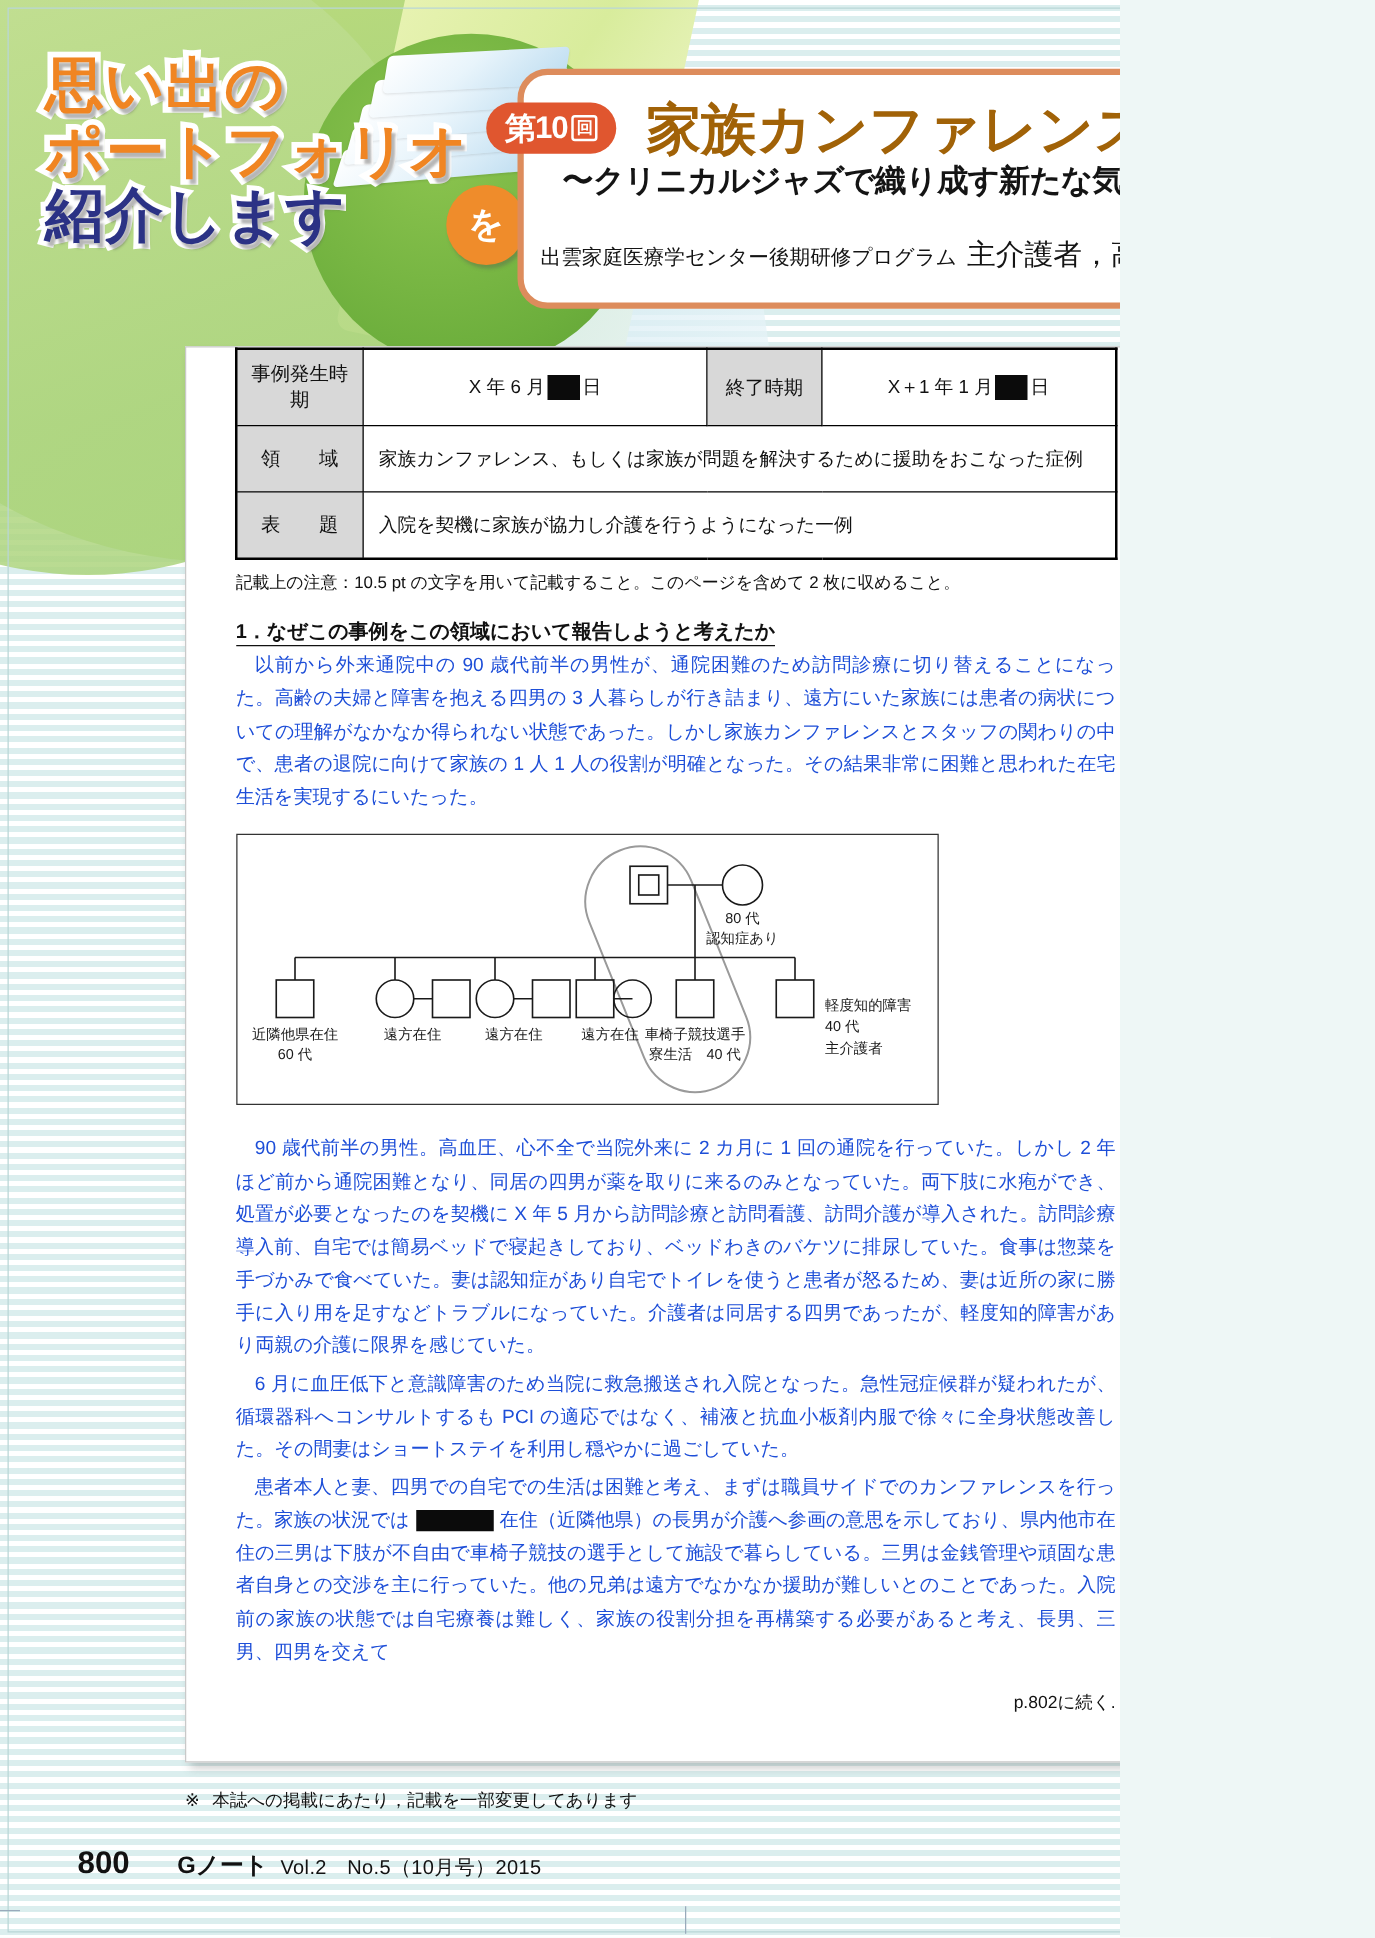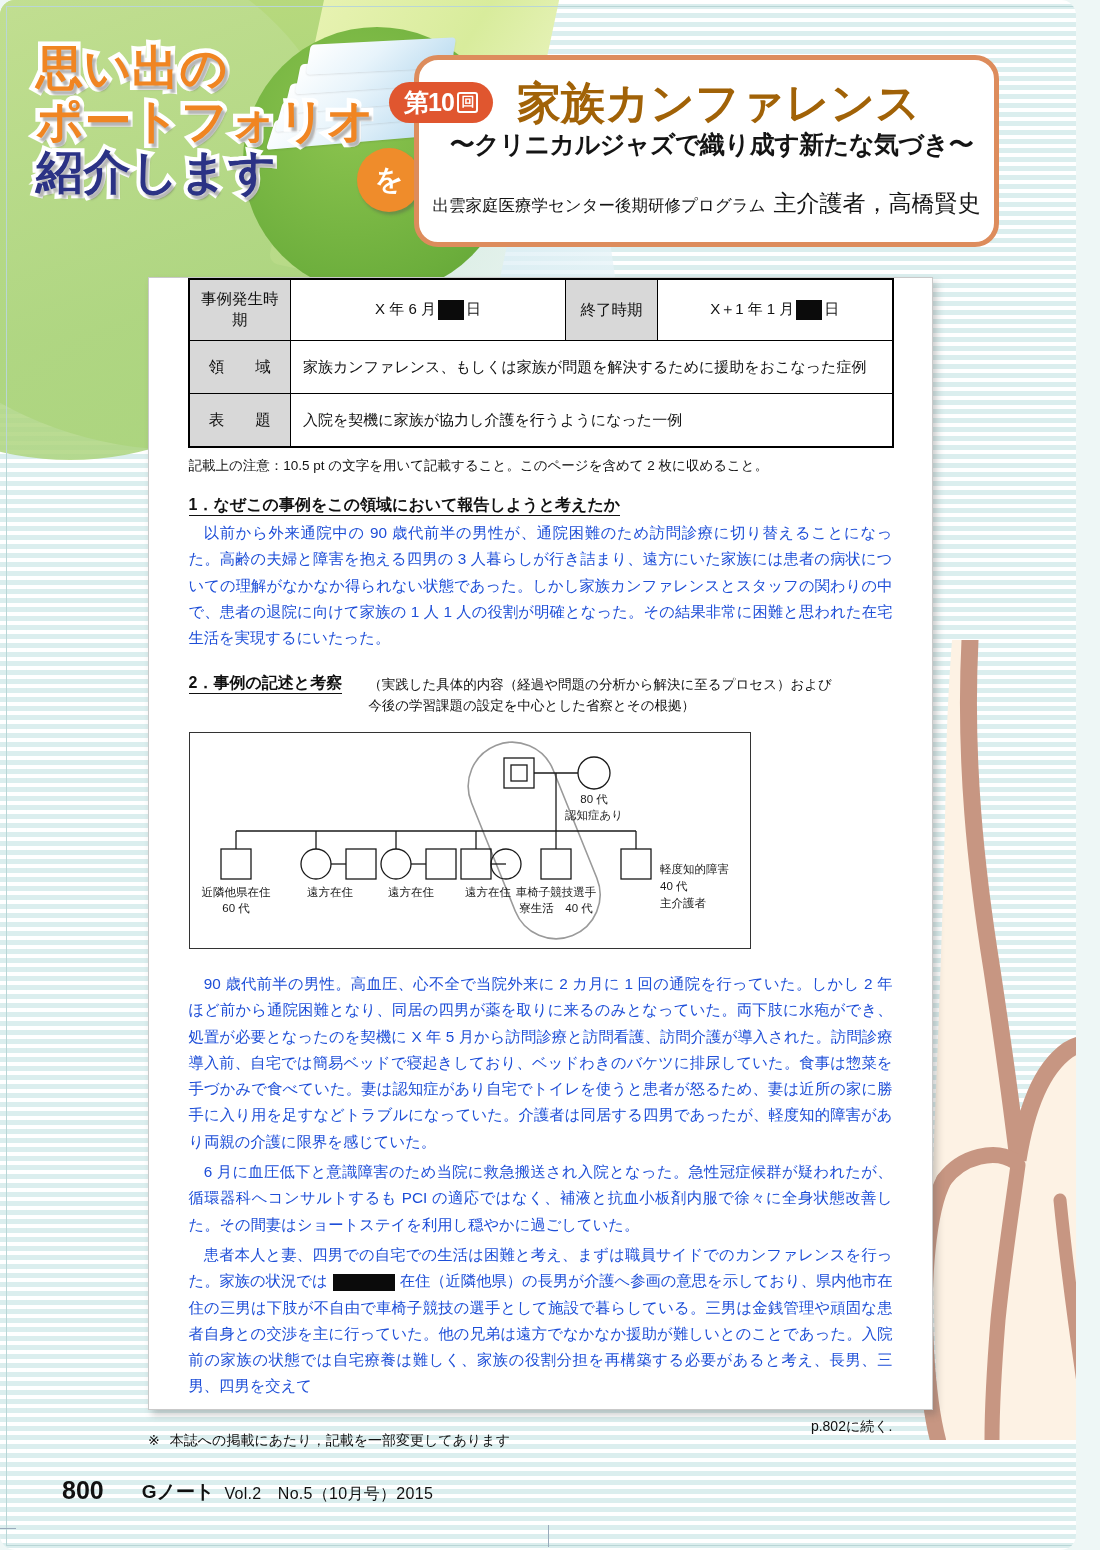--- a/index.html
+++ b/index.html
@@ -3,26 +3,25 @@
 <meta charset="utf-8">
 <style>
   html,body{margin:0;padding:0;}
   body{
     width:1100px;height:1550px;position:relative;overflow:hidden;
     font-family:"Liberation Sans","DejaVu Sans",sans-serif;
     background:#eef7f6;
   }
   
   #stage{
-    position:absolute;inset:0;width:1076px;height:1550px;overflow:hidden;
+    position:absolute;inset:0;width:896px;height:1550px;overflow:hidden;
     background:
       repeating-linear-gradient(to bottom,
         #ffffff 0px,#ffffff 4px,
         #dbeeee 4px,#dbeeee 9px);
-    border-radius: 15px;
   }
   .page-edge{
     position:absolute;left:6px;top:6px;width:1088px;height:1538px;
     border:1px solid #b9d6d6;pointer-events:none;
   }
   
   .green-blob{
     position:absolute;left:-150px;top:-190px;width:640px;height:640px;
     background:linear-gradient(170deg,#cfe39a 0%,#b7d97d 35%,#9fd07a 75%,#b9df93 100%);
     border-radius:50% 50% 48% 52%/55% 52% 48% 45%;
@@ -249,29 +248,20 @@
     </tbody>
       </table>
 
     <div class="note-line">記載上の注意：10.5 pt の文字を用いて記載すること。このページを含めて 2 枚に収めること。</div>
 
     <div class="sec-head">
       <span class="u">1．なぜこの事例をこの領域において報告しようと考えたか</span>
     </div>
     <div class="para">以前から外来通院中の 90 歳代前半の男性が、通院困難のため訪問診療に切り替えることになった。高齢の夫婦と障害を抱える四男の 3 人暮らしが行き詰まり、遠方にいた家族には患者の病状についての理解がなかなか得られない状態であった。しかし家族カンファレンスとスタッフの関わりの中で、患者の退院に向けて家族の 1 人 1 人の役割が明確となった。その結果非常に困難と思われた在宅生活を実現するにいたった。</div>
 
-    <div class="sec2row">
-      <div class="lbl">
-        <span class="u">2．事例の記述と考察</span>
-      </div>
-      <div class="desc">
-        <div>（実践した具体的内容（経過や問題の分析から解決に至るプロセス）および</div>
-        <div>今後の学習課題の設定を中心とした省察とその根拠）</div>
-      </div>
-    </div>
 
     <div class="geno-wrap">
       <svg class="geno" width="560" height="215" viewBox="0 0 560 215">
         <g fill="none" stroke="#1a1a1a" stroke-width="1.3">
 
           <rect x="300" y="5" width="88" height="205" rx="44" ry="44" stroke="#9a9a9a" stroke-width="1.6" transform="rotate(-22 344 107)"></rect>
 
           <rect x="314" y="25" width="30" height="30"></rect>
           <rect x="321" y="32" width="16" height="16"></rect>
           <circle cx="404" cy="40" r="16"></circle>

